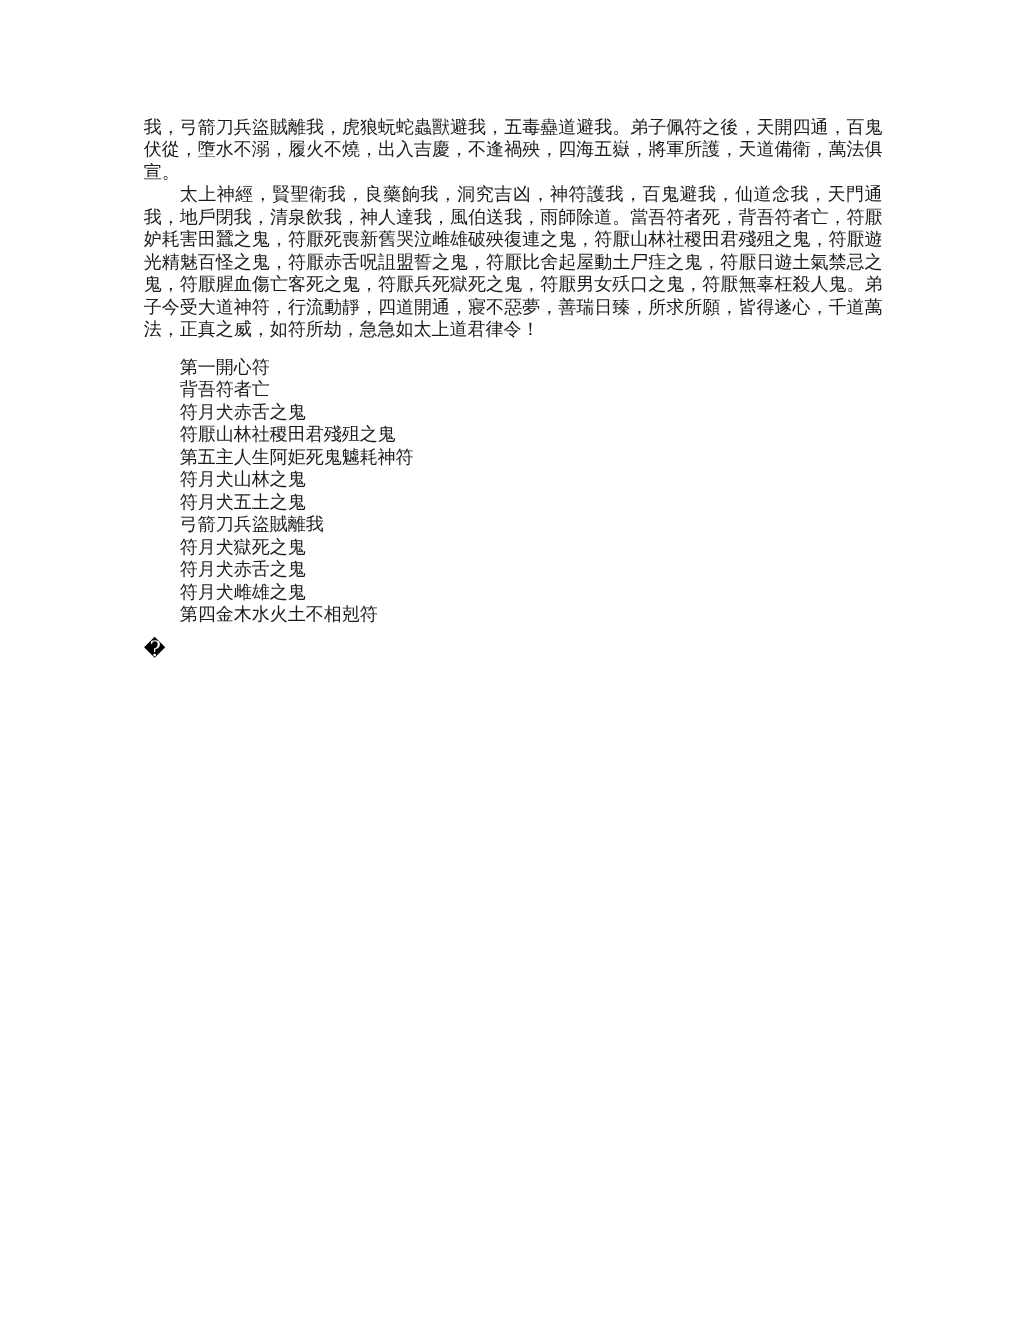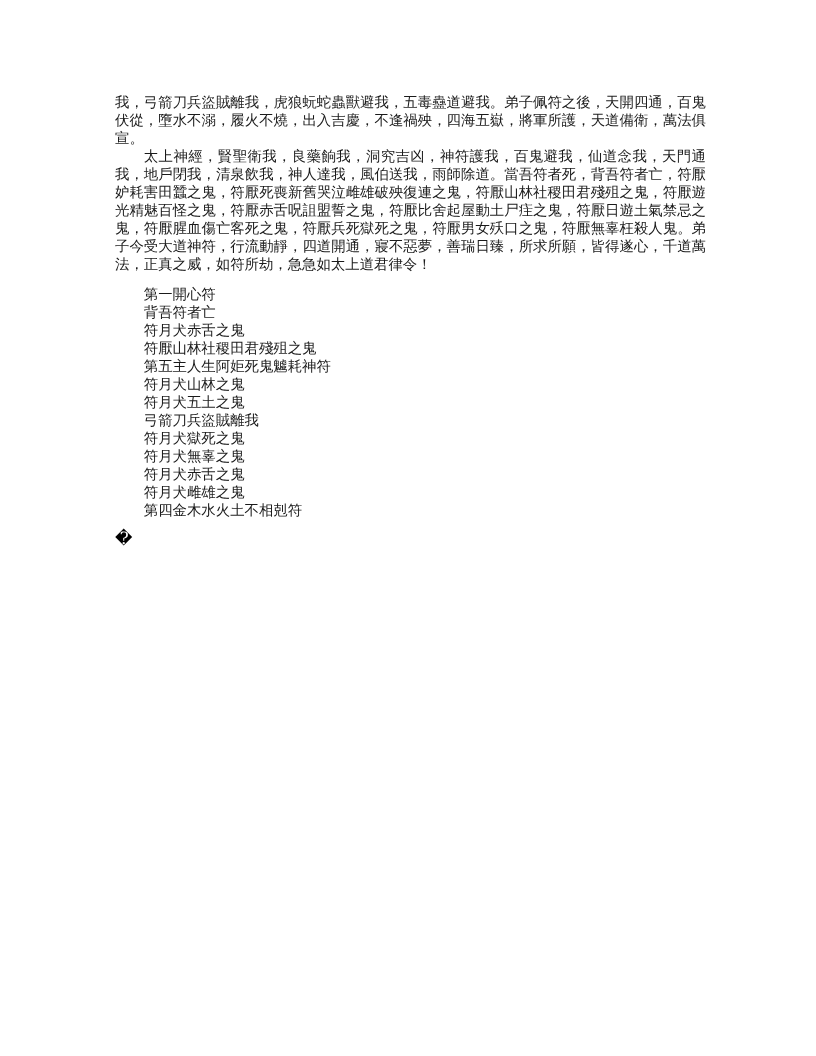--- a/index.html
+++ b/index.html
@@ -62,21 +62,20 @@
     <div class="toc-list">
       <div class="toc-line">第一開心符</div>
       <div class="toc-line">背吾符者亡</div>
       <div class="toc-line">符月犬赤舌之鬼</div>
       <div class="toc-line">符厭山林社稷田君殘殂之鬼</div>
       <div class="toc-line">第五主人生阿姖死鬼魖耗神符</div>
       <div class="toc-line">符月犬山林之鬼</div>
       <div class="toc-line">符月犬五土之鬼</div>
       <div class="toc-line">弓箭刀兵盜賊離我</div>
       <div class="toc-line">符月犬獄死之鬼</div>
-      <div class="toc-line">符月犬無辜之鬼</div>
       <div class="toc-line">符月犬赤舌之鬼</div>
       <div class="toc-line">符月犬雌雄之鬼</div>
       <div class="toc-line">第四金木水火土不相剋符</div>
     </div>
 
     <div class="replacement-glyph">�</div>
 
   </div>
 </div>
 

